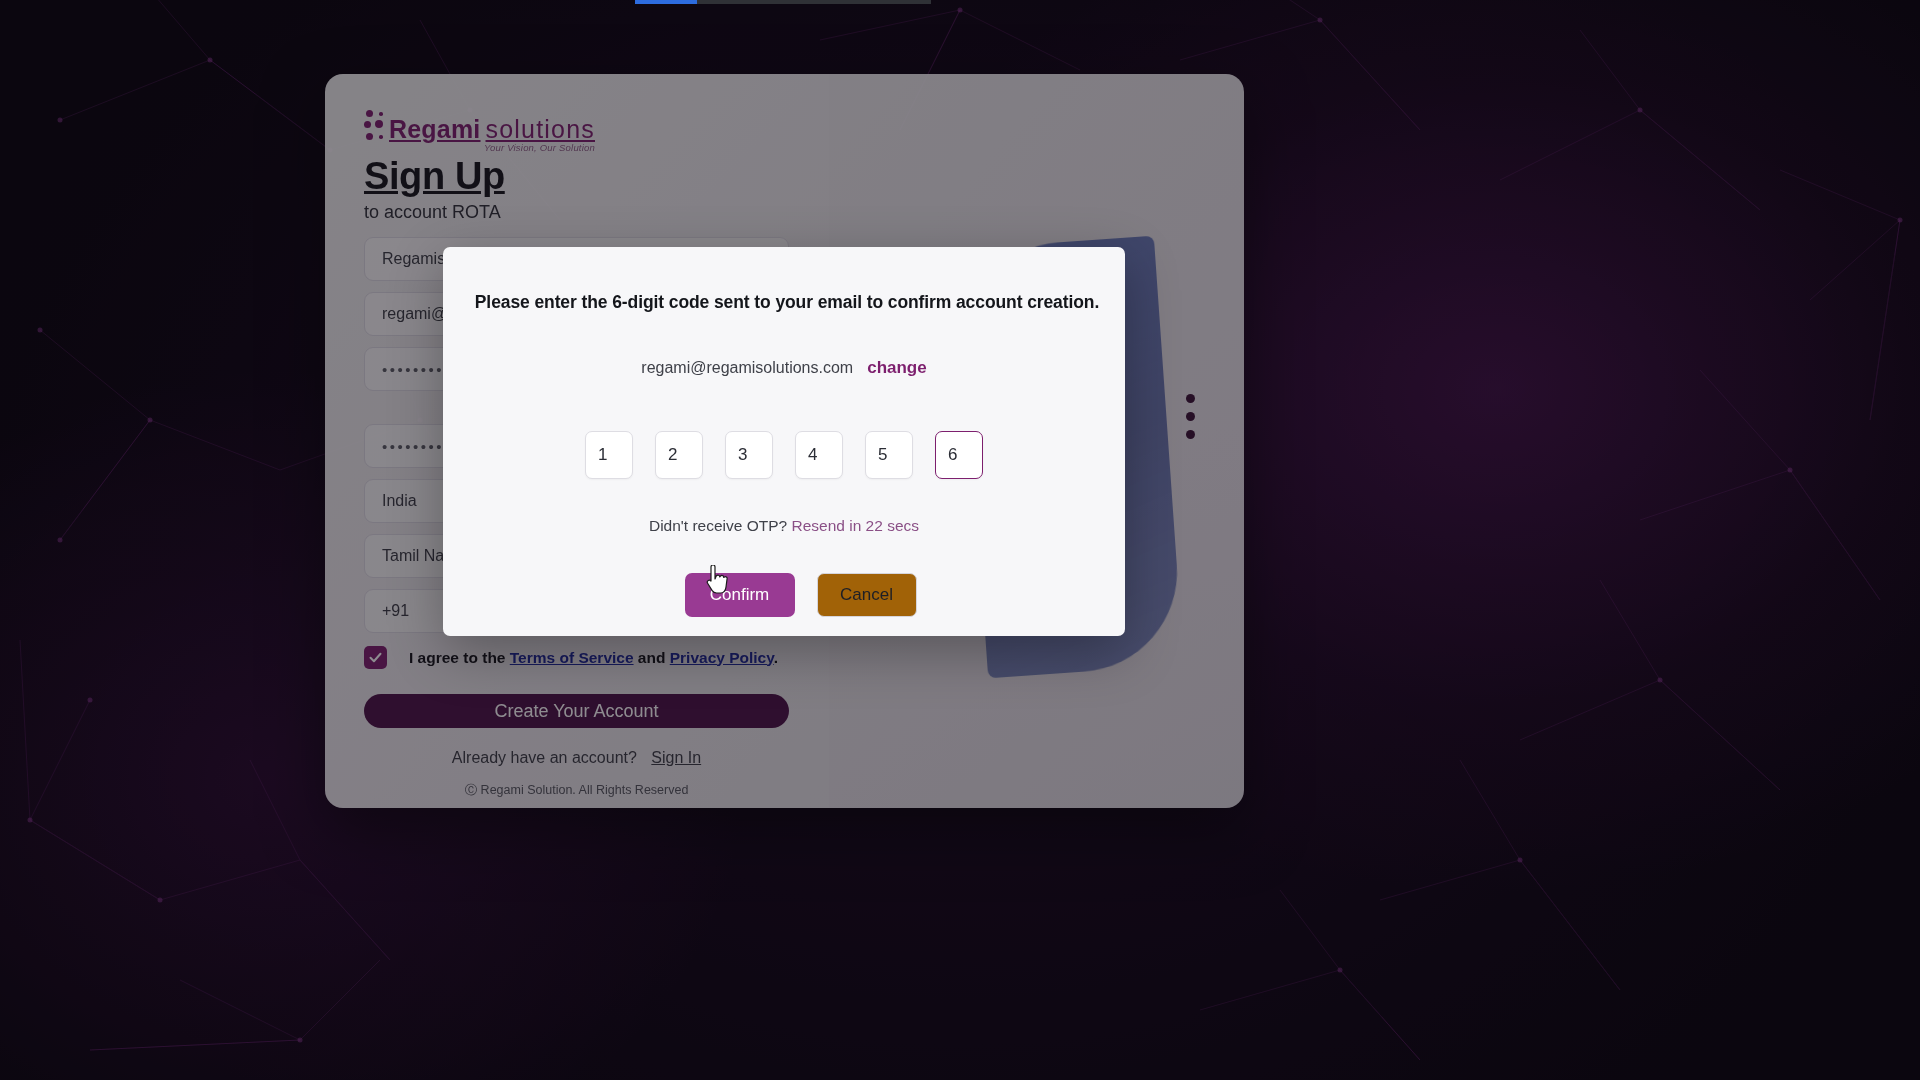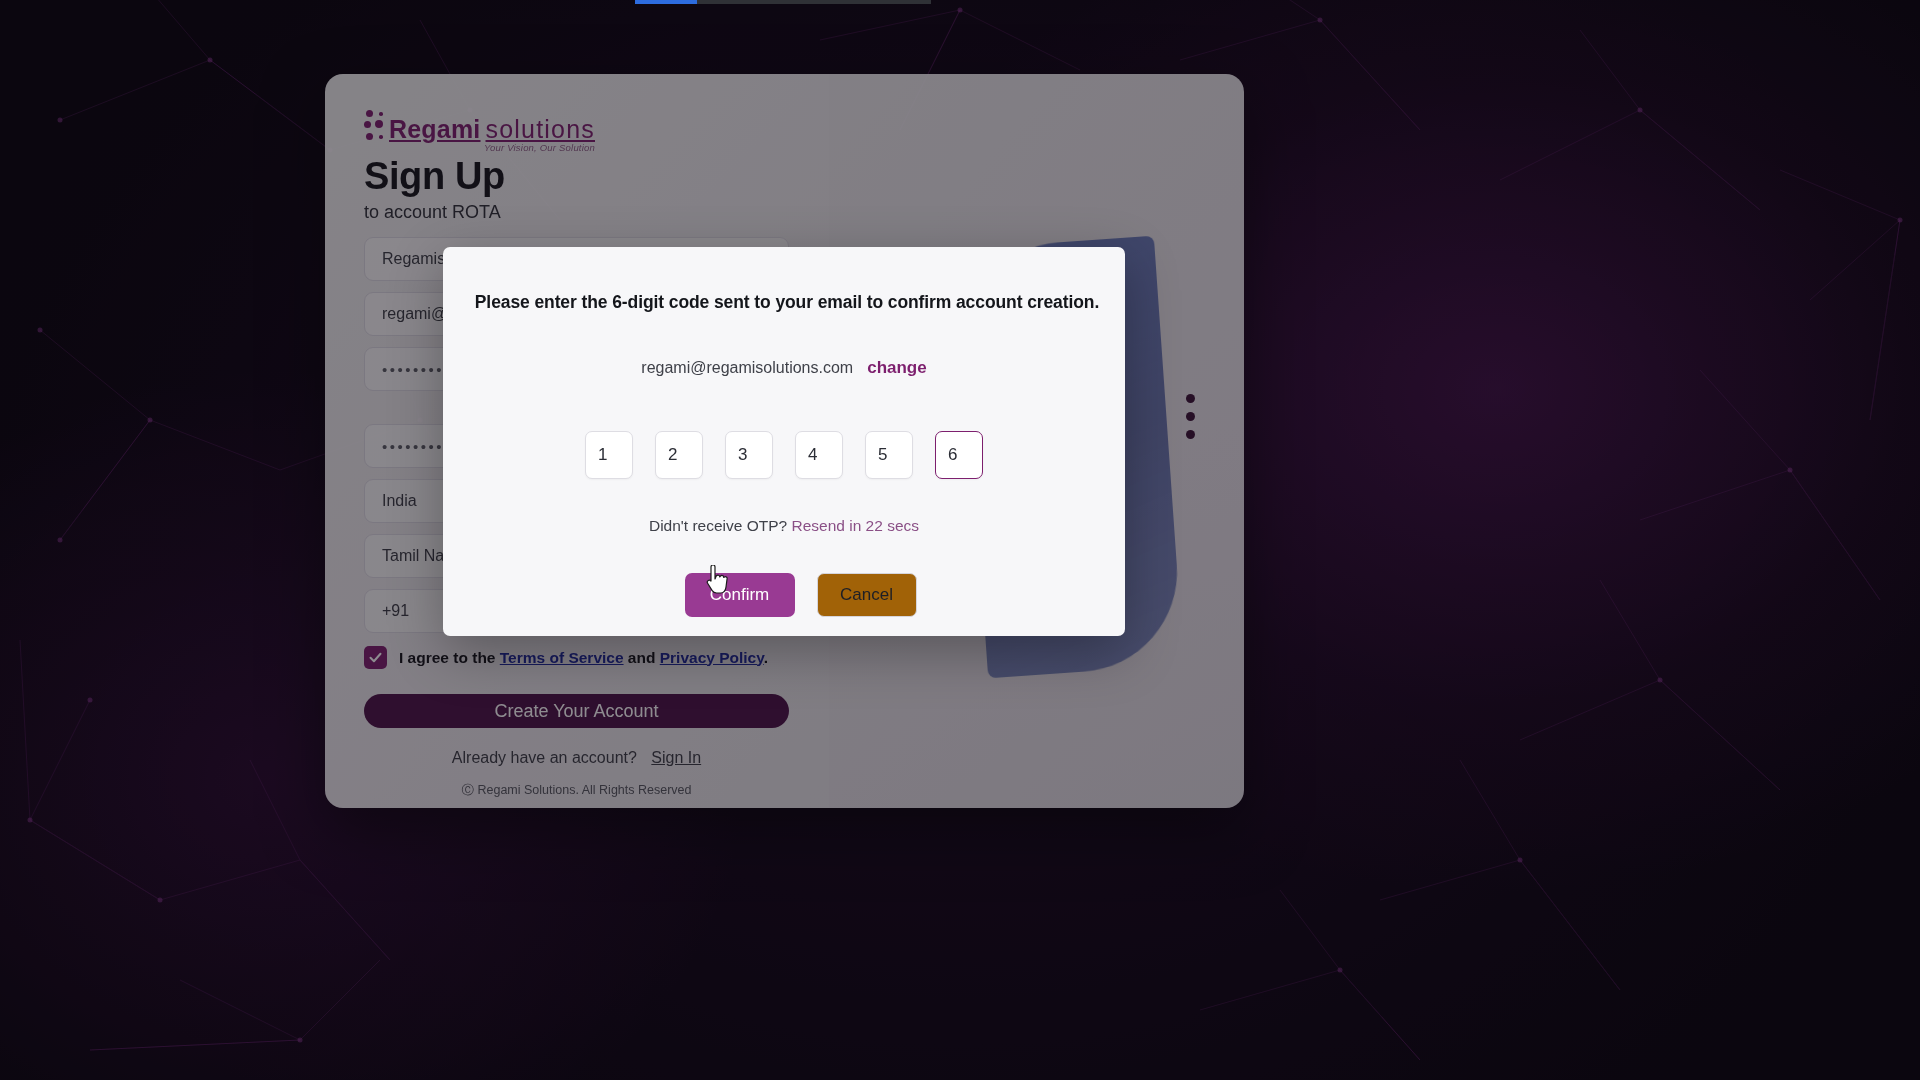--- a/index.html
+++ b/index.html
@@ -58,41 +58,41 @@
   .logo-main .b { font-weight: 700; }
   .logo-main .l { font-weight: 300; margin-left: 5px; letter-spacing: 1.2px; }
   .logo-tag {
     position: absolute; right: 0; top: 25px;
     font-size: 9.5px; font-style: italic; color: #8e5f87;
     letter-spacing: .2px; white-space: nowrap;
   }
 
   #signup-title {
     position: absolute; left: 39px; top: 81px;
-    font-size: 38px; font-weight: 700; color: #15161c; letter-spacing: -0.4px;
+    font-size: 38px; font-weight: 700; color: #15161c; letter-spacing: -0.4px; text-decoration: underline;
   }
   #signup-sub {
     position: absolute; left: 39px; top: 128px;
     font-size: 18px; color: #30323a; font-weight: 400;
   }
 
   .field {
     position: absolute; left: 39px; width: 425px; height: 44px;
     border: 1px solid #dcd9e2; border-radius: 9px;
     background: rgba(255,255,255,0.55);
     display: flex; align-items: center; padding: 0 17px;
     font-size: 16px; color: #3c3e46;
   }
   .field.dots { letter-spacing: 2.5px; font-size: 15px; color: #5b5d66; }
   .field.phone-cc { width: 92px; }
   .field.phone-num { left: 142px; width: 322px; }
 
   #terms-row {
     position: absolute; left: 39px; top: 572px;
-    display: flex; align-items: center; gap: 12px;
+    display: flex; align-items: center; gap: 22px;
     font-size: 15.5px; font-weight: 700; color: #15161c;
   }
   #terms-box {
     width: 23px; height: 23px; border-radius: 5px; background: #7d1f6e;
     display: flex; align-items: center; justify-content: center; flex: 0 0 auto;
   }
   #terms-box svg { width: 15px; height: 15px; }
   #terms-row a { color: #1f2a9c; text-decoration: underline; font-weight: 700; }
 
   #create-btn {
@@ -303,21 +303,21 @@
     </span>
     <span><span>I agree to the </span><a href="#">Terms of Service</a><span> and </span><a href="#">Privacy Policy</a><span>.</span></span>
   </div>
 
   <button id="create-btn">Create Your Account</button>
 
   <div id="signin-row">
     <span>Already have an account?</span>
     <a href="#" class="link">Sign In</a>
   </div>
-  <div id="copyright">Ⓒ Regami Solutions. All Rights Reserved</div>
+  <div id="copyright">Ⓒ Regami Solution. All Rights Reserved</div>
 </div>
 
 <div id="dim-overlay"></div>
 
 <div id="otp-modal">
   <div id="otp-heading">Please enter the 6-digit code sent to your email to confirm account creation.</div>
 
   <div id="email-row">
     <span>regami@regamisolutions.com</span>
     <span id="change-link">change</span>

